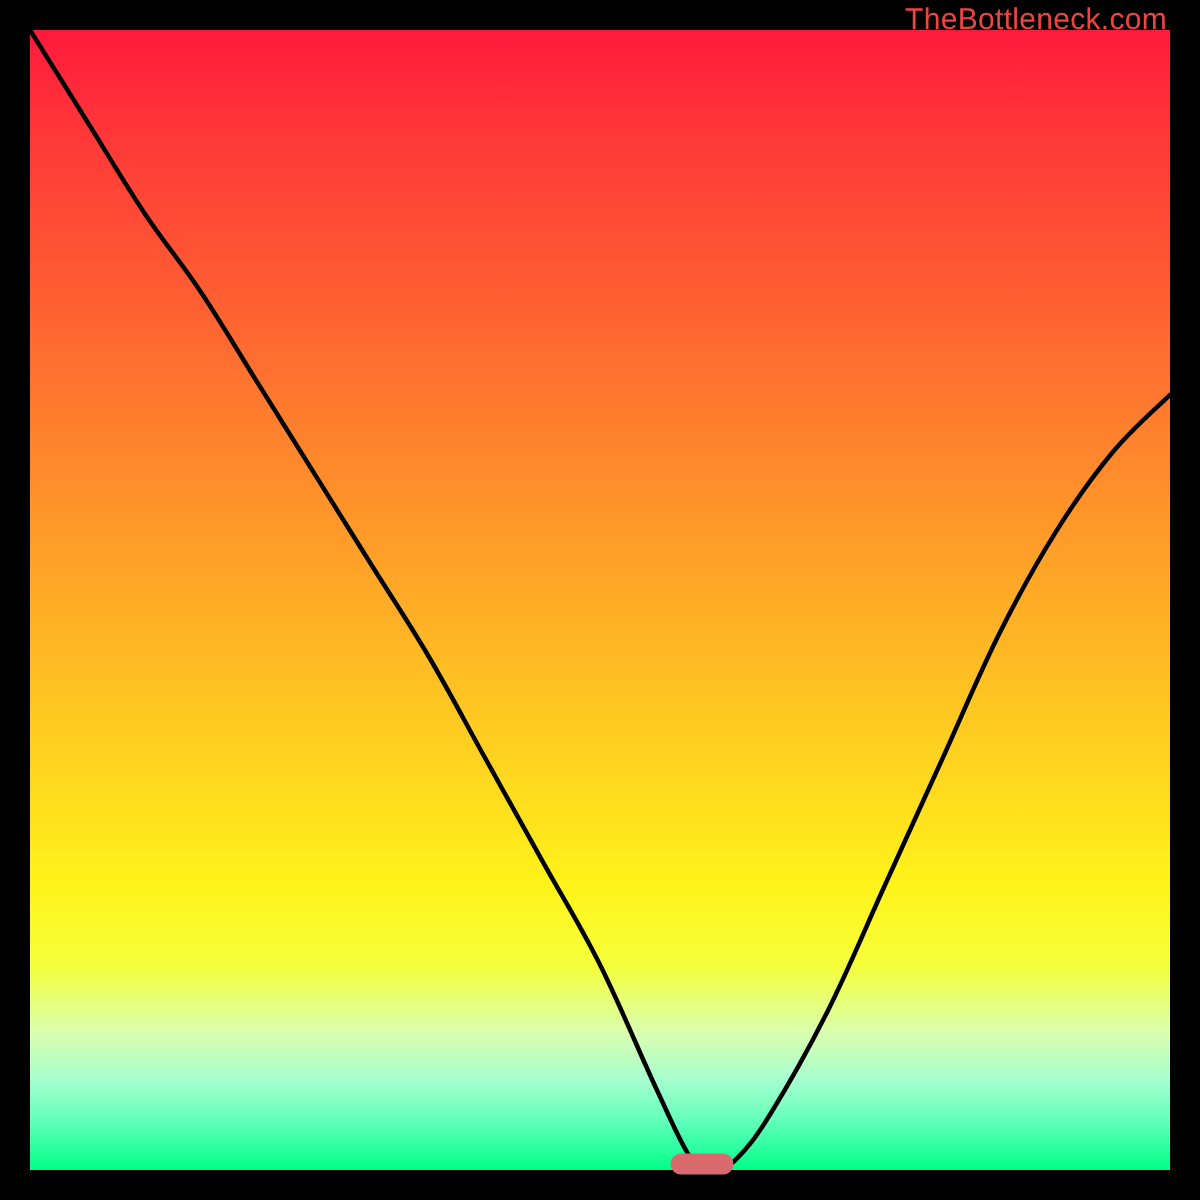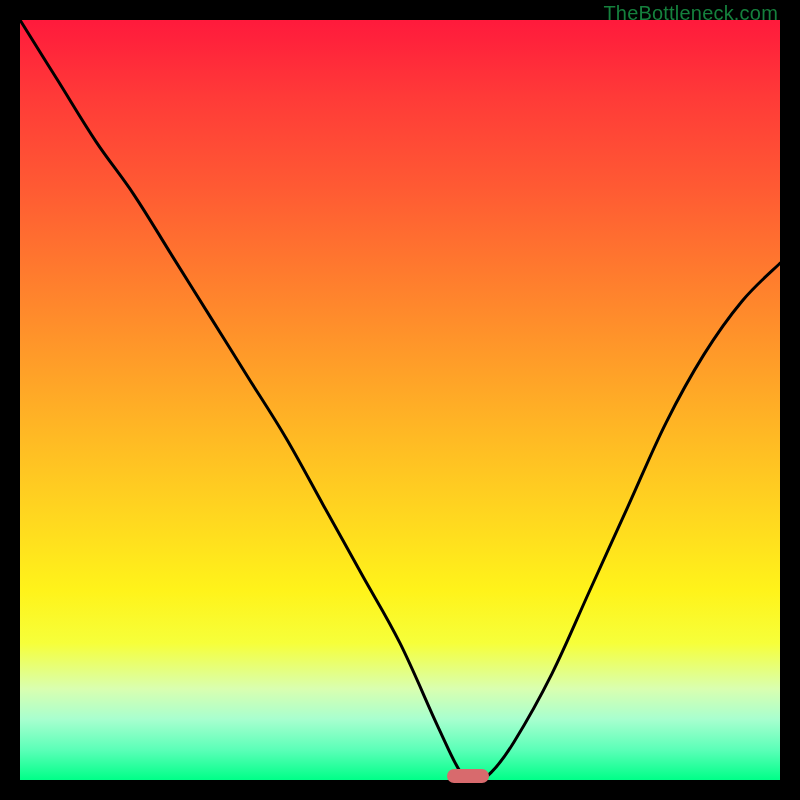--- a/index.html
+++ b/index.html
@@ -38,21 +38,21 @@
       #d9ffb0 88%,
       #a8ffcf 92%,
       #5cffb8 96%,
       #00ff88 100%
     );
   }
   .watermark {
     position: absolute;
     top: 2px;
     right: 22px;
-    color: #15803d;
+    color: #ef4444;
     font-size: 20px;
     letter-spacing: 0.2px;
     user-select: none;
   }
   svg.curve {
     position: absolute;
     left: 0;
     top: 0;
     width: 760px;
     height: 760px;

